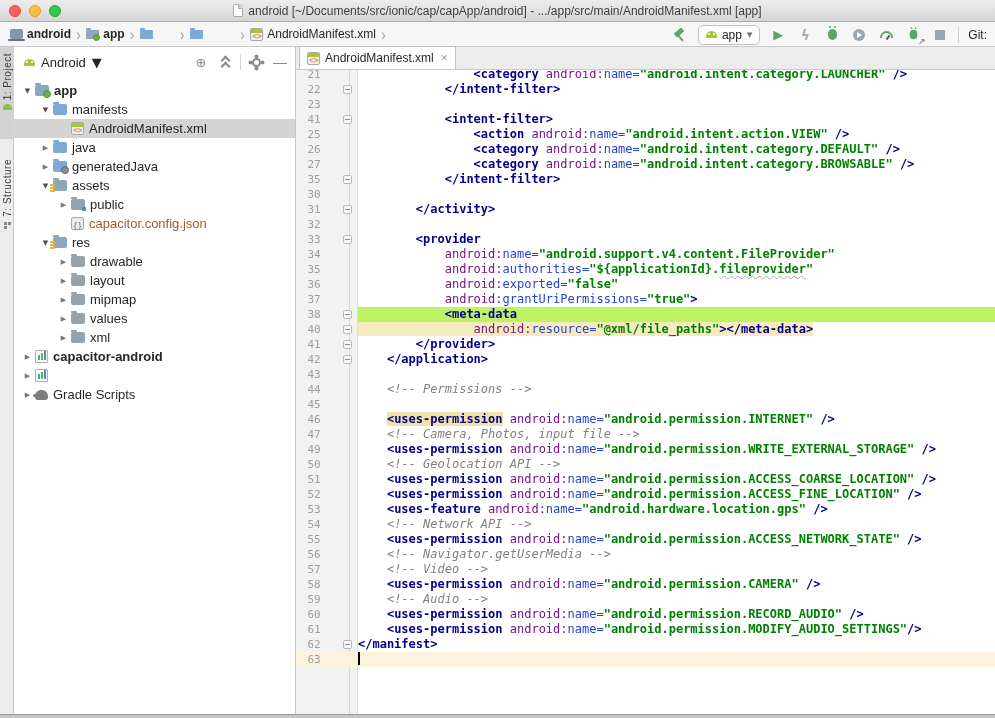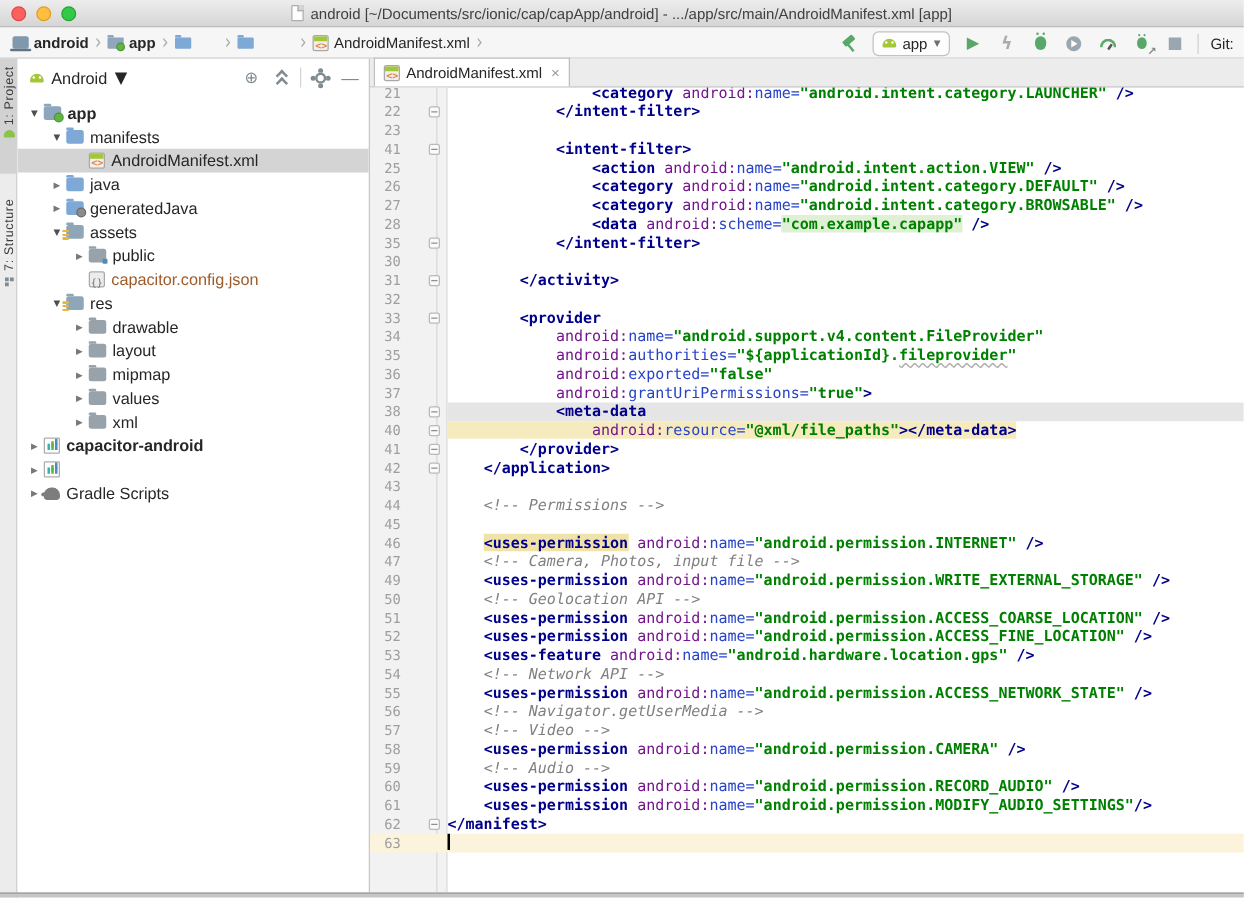--- a/index.html
+++ b/index.html
@@ -132,21 +132,21 @@
   .gutter-bg { position:absolute; left:0; top:0; bottom:0; width:62px; background:#F2F2F2; border-right:1px solid #DCDCDC; }
   .fold-line { position:absolute; left:53px; top:0; bottom:0; width:1px; background:#D8D8D8; }
   #code-lines { position:absolute; left:0; right:0; top:-3px; }
   .cline { display:flex; height:15px; position:relative; }
   .cline.caretline { background:#FBF3DC; }
   .g-num { width:40px; flex:none; text-align:center; color:#9E9E9E; font-size:11px; padding-right:4px; }
   .g-fold { width:22px; flex:none; position:relative; }
   .fold-mark { position:absolute; left:7px; top:3px; width:9px; height:9px; background:#FAFAFA; border:1px solid #B9B9B9; border-radius:2px; }
   .fold-mark::after { content:""; position:absolute; left:1px; top:3px; width:5px; height:1px; background:#8F8F8F; }
   .lcode { flex:1; white-space:pre; color:#000; }
-  .lcode.hlfull { background:#e5e5e5; }
+  .lcode.hlfull { background:#bef264; }
   .hltext { background:#F6EBBE; }
   .t { color:#00008A; font-weight:bold; }
   .th { color:#00008A; font-weight:bold; background:#F1E3A8; }
   .n { color:#74158C; }
   .a { color:#2743C9; }
   .s { color:#008000; font-weight:bold; }
   .sh { color:#008000; font-weight:bold; background:#DFF0D5; }
   .sq { color:#008000; font-weight:bold; text-decoration:underline wavy #ABABAB; text-decoration-thickness:1px; text-underline-offset:2px; }
   .c { color:#808080; font-style:italic; }
   .caret { display:inline-block; width:2px; height:13px; background:#000; vertical-align:middle; margin-top:-2px; }
@@ -395,25 +395,20 @@
           <span class="g-num">26</span>
           <span class="g-fold"></span>
           <span class="lcode"><span class="p">                </span><span class="t">&lt;category</span><span class="p"> </span><span class="n">android:</span><span class="a">name=</span><span class="s">"android.intent.category.DEFAULT"</span><span class="t"> /&gt;</span></span>
         </div>
         <div class="cline">
           <span class="g-num">27</span>
           <span class="g-fold"></span>
           <span class="lcode"><span class="p">                </span><span class="t">&lt;category</span><span class="p"> </span><span class="n">android:</span><span class="a">name=</span><span class="s">"android.intent.category.BROWSABLE"</span><span class="t"> /&gt;</span></span>
         </div>
         <div class="cline">
-          <span class="g-num">28</span>
-          <span class="g-fold"></span>
-          <span class="lcode"><span class="p">                </span><span class="t">&lt;data</span><span class="p"> </span><span class="n">android:</span><span class="a">scheme=</span><span class="sh">"com.example.capapp"</span><span class="t"> /&gt;</span></span>
-        </div>
-        <div class="cline">
           <span class="g-num">35</span>
           <span class="g-fold">
             <span class="fold-mark"></span>
           </span>
           <span class="lcode"><span class="p">            </span><span class="t">&lt;/intent-filter&gt;</span></span>
         </div>
         <div class="cline">
           <span class="g-num">30</span>
           <span class="g-fold"></span>
           <span class="lcode"></span>

